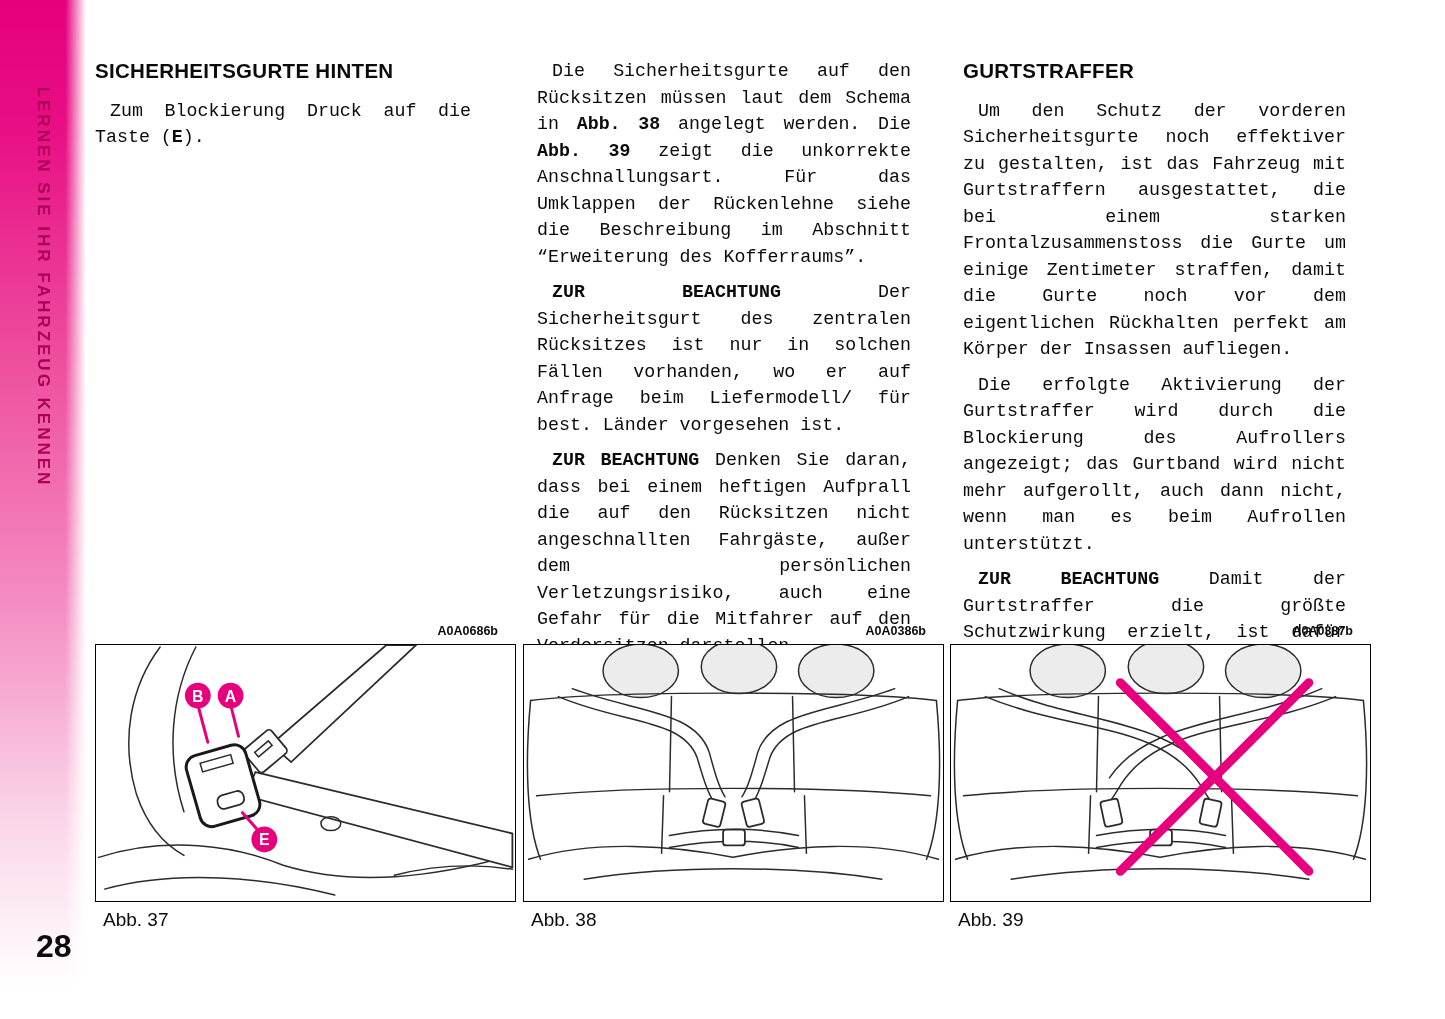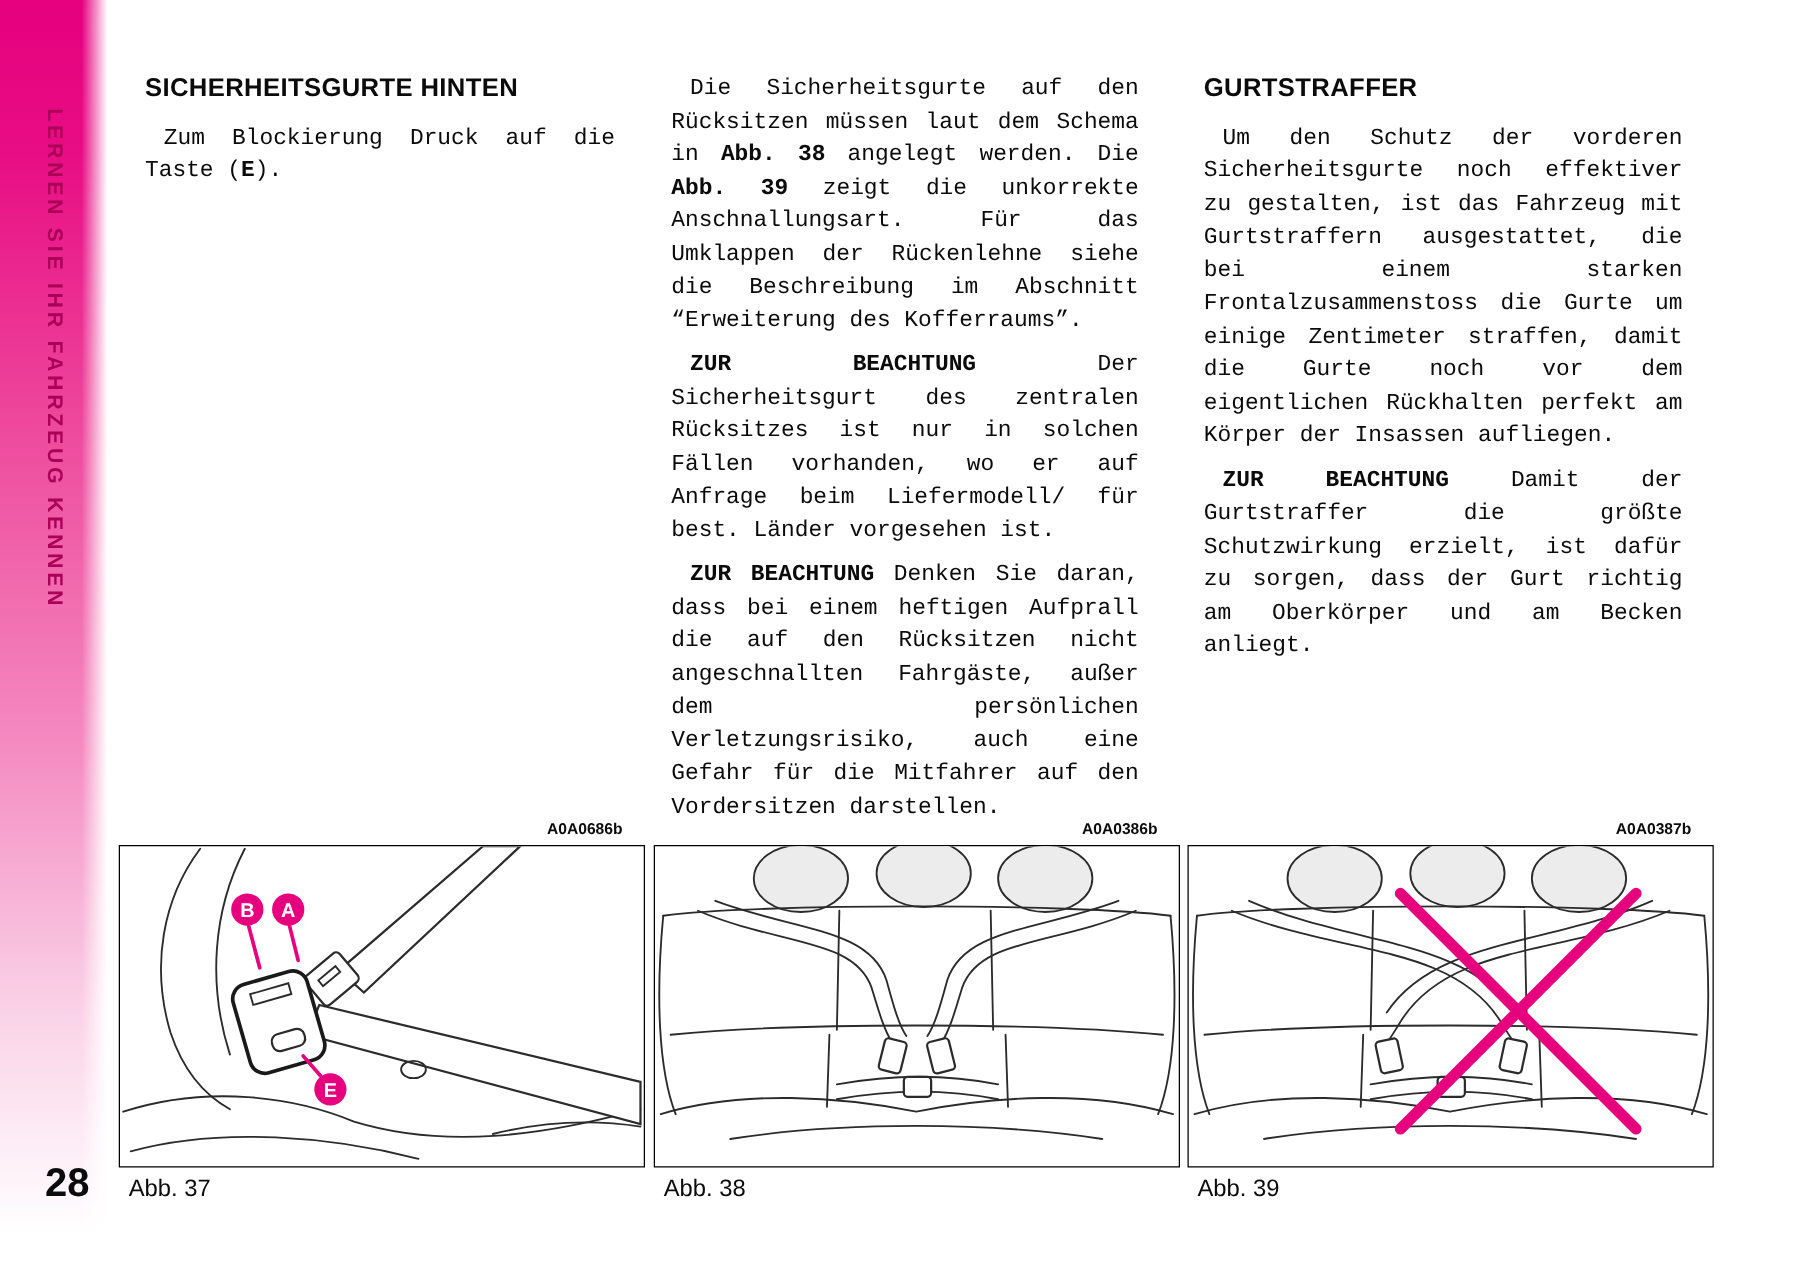--- a/index.html
+++ b/index.html
@@ -14,29 +14,29 @@
     -webkit-mask-image:linear-gradient(to right,#000 76%,transparent 100%);
     mask-image:linear-gradient(to right,#000 76%,transparent 100%); }
   .side-text { position:absolute; left:0; top:52px; width:86px; height:470px;
     display:flex; align-items:center; justify-content:center; overflow:visible; }
   .side-text span { transform:rotate(90deg); white-space:nowrap; font-weight:bold;
     font-size:17px; letter-spacing:3px; color:#aa0057; }
 
   
   .col { position:absolute; top:58px; text-align:justify; hyphens:auto;
     font-size:18.3px; line-height:26.5px; }
-  .col1 { left:116px; width:376px; }
+  .col1 { left:95px; width:376px; }
   .col2 { left:537px; width:374px; }
   .col3 { left:963px; width:383px; }
   .col h2 { font-size:20.5px; letter-spacing:.3px; margin:0 0 13px; text-align:left; }
   .col p { margin:0 0 9px; text-indent:15px;font-family:Liberation Mono, monospace; }
   .col p b { font-weight:bold; }
 
   
-  .figure { position:absolute; top:676px; width:421px; height:258px; }
+  .figure { position:absolute; top:644px; width:421px; height:258px; }
   .f1 { left:95px; } .f2 { left:523px; } .f3 { left:950px; }
   .fig-code { position:absolute; top:-20px; right:18px; font-size:12.5px; font-weight:bold; }
   .fig-box { position:absolute; inset:0; border:1px solid #000; background:#fff; overflow:hidden; }
   .fig-box svg { width:100%; height:100%; display:block; }
   .fig-caption { position:absolute; top:265px; left:8px; font-size:19px; }
 
   .page-number { position:absolute; left:36px; top:928px; font-size:32px; font-weight:bold; }
 
   
   .ln  { fill:none; stroke:#2b2b2b; stroke-width:1.5; stroke-linecap:round; }
@@ -65,20 +65,21 @@
 
   <div class="col col2">
     <p><span>Die Sicherheitsgurte auf den Rücksitzen müssen laut dem Schema in </span><b>Abb. 38</b><span> angelegt werden. Die </span><b>Abb. 39</b><span> zeigt die unkorrekte Anschnallungsart. Für das Umklappen der Rückenlehne siehe die Beschreibung im Abschnitt “Erweiterung des Kofferraums”.</span></p>
     <p><b>ZUR BEACHTUNG </b><span>Der Sicherheitsgurt des zentralen Rücksitzes ist nur in solchen Fällen vorhanden, wo er auf Anfrage beim Liefermodell/ für best. Länder vorgesehen ist.</span></p>
     <p><b>ZUR BEACHTUNG </b><span>Denken Sie daran, dass bei einem heftigen Aufprall die auf den Rücksitzen nicht angeschnallten Fahrgäste, außer dem persönlichen Verletzungsrisiko, auch eine Gefahr für die Mitfahrer auf den Vordersitzen darstellen.</span></p>
   </div>
 
   <div class="col col3">
     <h2>GURTSTRAFFER</h2>
     <p><span>Um den Schutz der vorderen Sicherheitsgurte noch effektiver zu gestalten, ist das Fahrzeug mit Gurtstraffern ausgestattet, die bei einem starken Frontalzusammenstoss die Gurte um einige Zentimeter straffen, damit die Gurte noch vor dem eigentlichen Rückhalten perfekt am Körper der Insassen aufliegen.</span></p>
+    <p><span>Die erfolgte Aktivierung der Gurtstraffer wird durch die Blockierung des Aufrollers angezeigt; das Gurtband wird nicht mehr aufgerollt, auch dann nicht, wenn man es beim Aufrollen unterstützt.</span></p>
     <p><b>ZUR BEACHTUNG </b><span>Damit der Gurtstraffer die größte Schutzwirkung erzielt, ist dafür zu sorgen, dass der Gurt richtig am Oberkörper und am Becken anliegt.</span></p>
   </div>
 
   <div class="figure f1">
     <div class="fig-code">A0A0686b</div>
     <div class="fig-box">
       <svg viewBox="0 0 421 258">
 
         <path class="ln" d="M64,2 C34,42 24,96 40,150 C50,180 66,200 88,212"></path>
         <path class="ln" d="M100,2 C74,52 70,112 88,168"></path>

